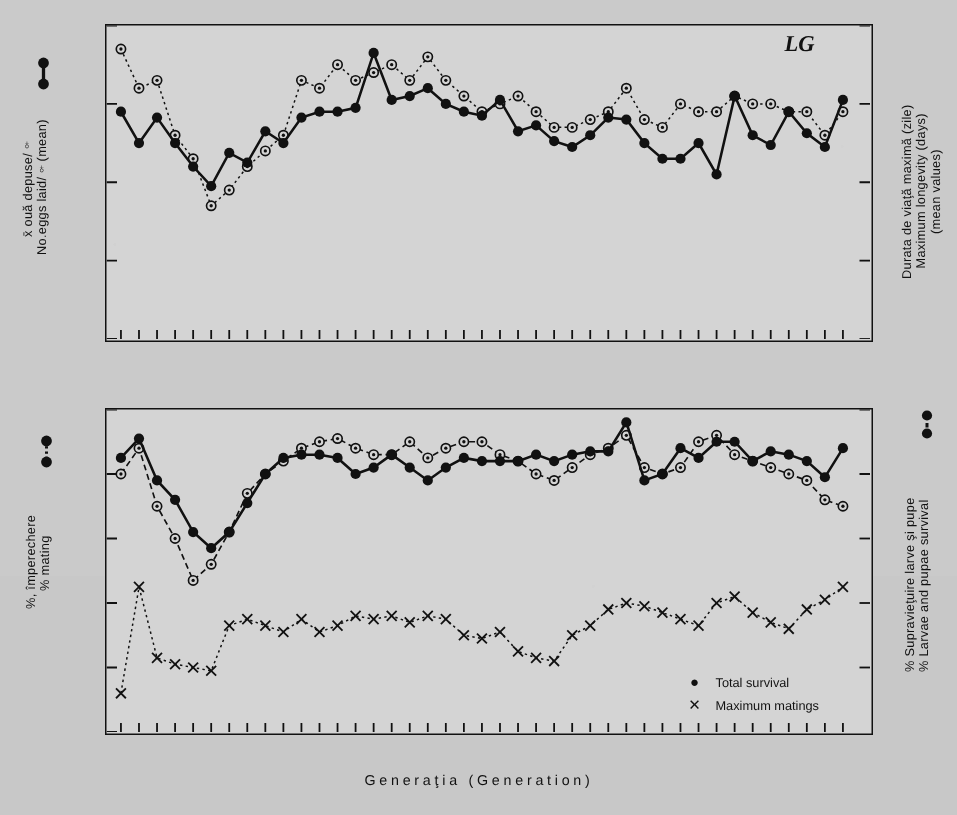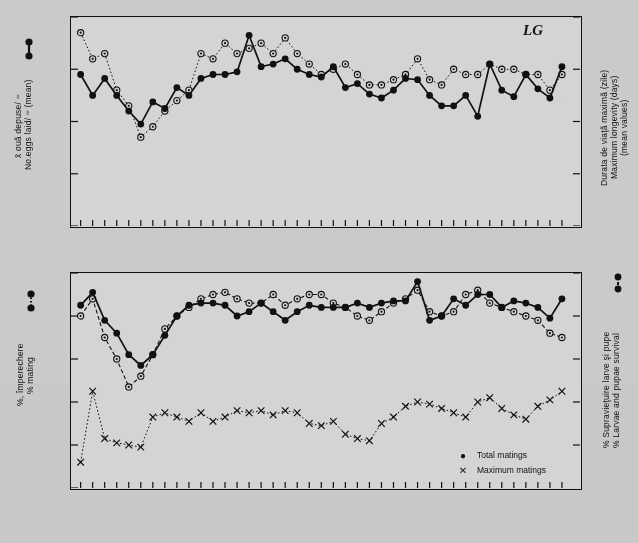--- a/index.html
+++ b/index.html
@@ -617,23 +617,24 @@
 
   <svg style="position:absolute;left:604px;top:272px;" width="26" height="22">
     <circle cx="14" cy="5" r="3.4" fill="#111"></circle>
     <line x1="14" y1="5" x2="14" y2="17" stroke="#111" stroke-width="2.0" stroke-dasharray="3 2"></line>
     <circle cx="14" cy="17" r="3.4" fill="#111"></circle>
   </svg>
 
   <div class="legend" style="left:455px; top:448px;">
     <div class="legend-row">
       <span class="legend-sym">●</span>
-      <span>Total matings</span>
+      <span>Total survival</span>
     </div>
     <div class="legend-row">
       <span class="legend-sym">✕</span>
       <span>Maximum matings</span>
     </div>
   </div>
 
+  <div class="xtitle" style="left:243px; top:515px;">Generaţia (Generation)</div>
 
   <div class="noise"></div>
 </div>
 
 </body></html>

